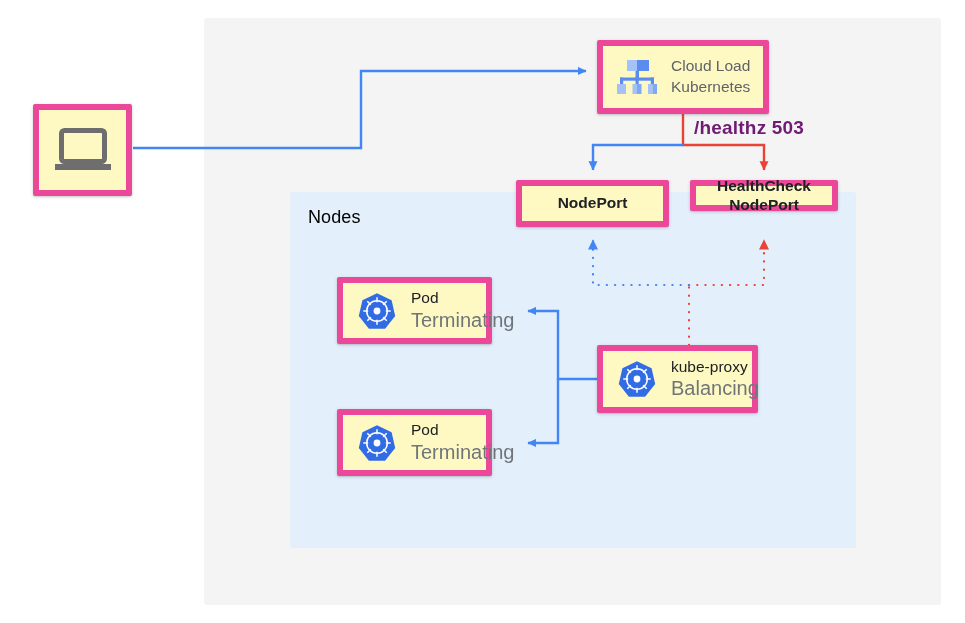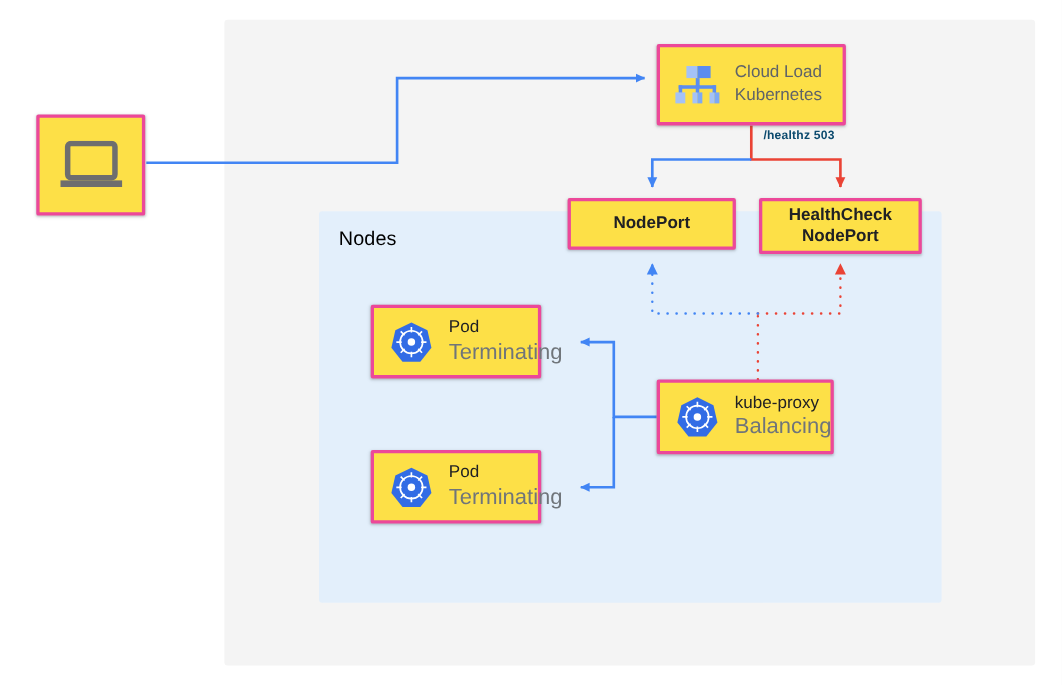--- a/index.html
+++ b/index.html
@@ -41,22 +41,22 @@
     position: absolute;
     left: 308px;
     top: 207px;
     font-size: 18px;
     color: #000000;
     letter-spacing: 0.1px;
   }
   
   .card {
     position: absolute;
-    background: #fde047;
-    border: 3px solid #ec4899;
+    background: #fef9c3;
+    border: 6px solid #ec4899;
     border-radius: 2px;
     box-shadow: 0 1px 2px rgba(60,64,67,0.22), 0 1px 4px rgba(60,64,67,0.10);
     box-sizing: border-box;
   }
   
   .laptop-card {
     left: 33px; top: 104px; width: 99px; height: 92px;
   }
   .laptop-icon {
     position: absolute;
@@ -74,21 +74,21 @@
     font-size: 15.5px;
     color: #5f6368;
     line-height: 1.33;
   }
   
   .np-card {
     left: 516px; top: 180px; width: 153px; height: 47px;
     display: flex; align-items: center; justify-content: center;
   }
   .hcnp-card {
-    left: 690px; top: 180px; width: 148px; height: 51px;
+    left: 690px; top: 180px; width: 148px; height: 31px;
     display: flex; align-items: center; justify-content: center;
   }
   .np-text {
     font-size: 15.5px;
     font-weight: bold;
     color: #202124;
     text-align: center;
     line-height: 1.2;
   }
   
@@ -112,23 +112,23 @@
   .entity-sub {
     font-size: 20px;
     color: #70757a;
     line-height: 1.25;
   }
   
   .healthz-label {
     position: absolute;
     left: 694px;
     top: 117px;
-    font-size: 11px;
+    font-size: 19px;
     font-weight: bold;
-    color: #0c4a6e;
+    color: #701a75;
     letter-spacing: 0.2px;
   }
   
   #wires {
     position: absolute;
     left: 0; top: 0;
     width: 965px; height: 623px;
     pointer-events: none;
   }
 </style>

